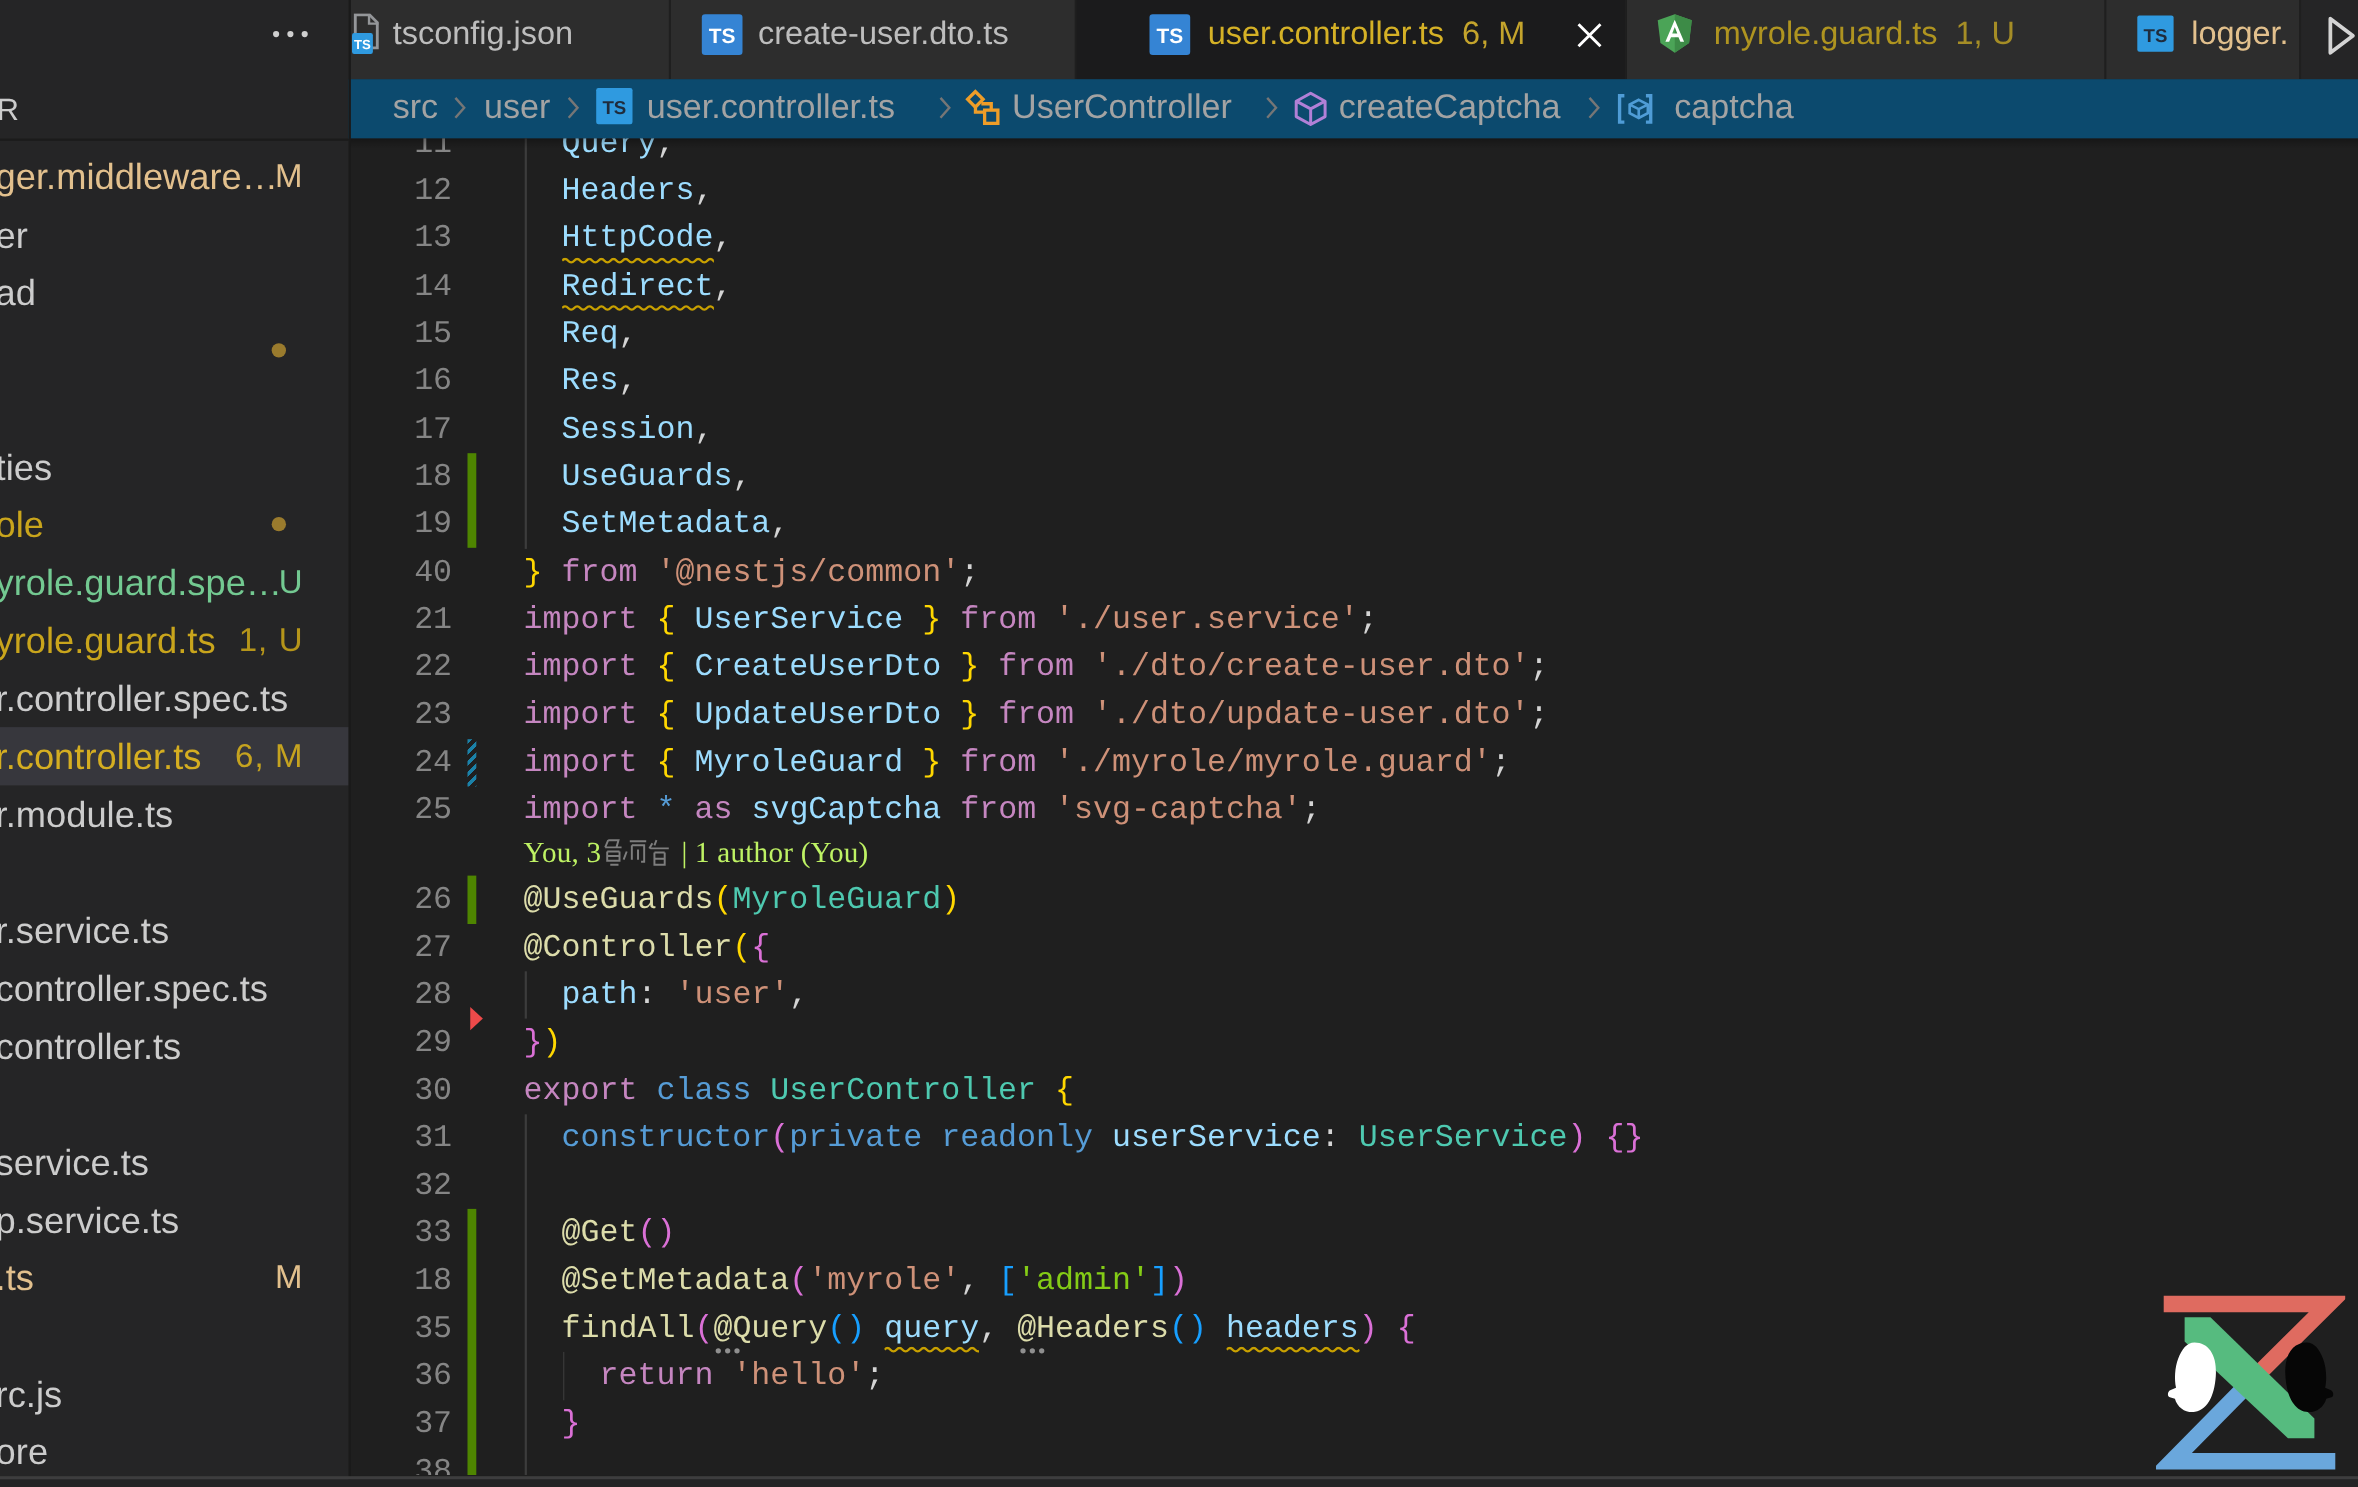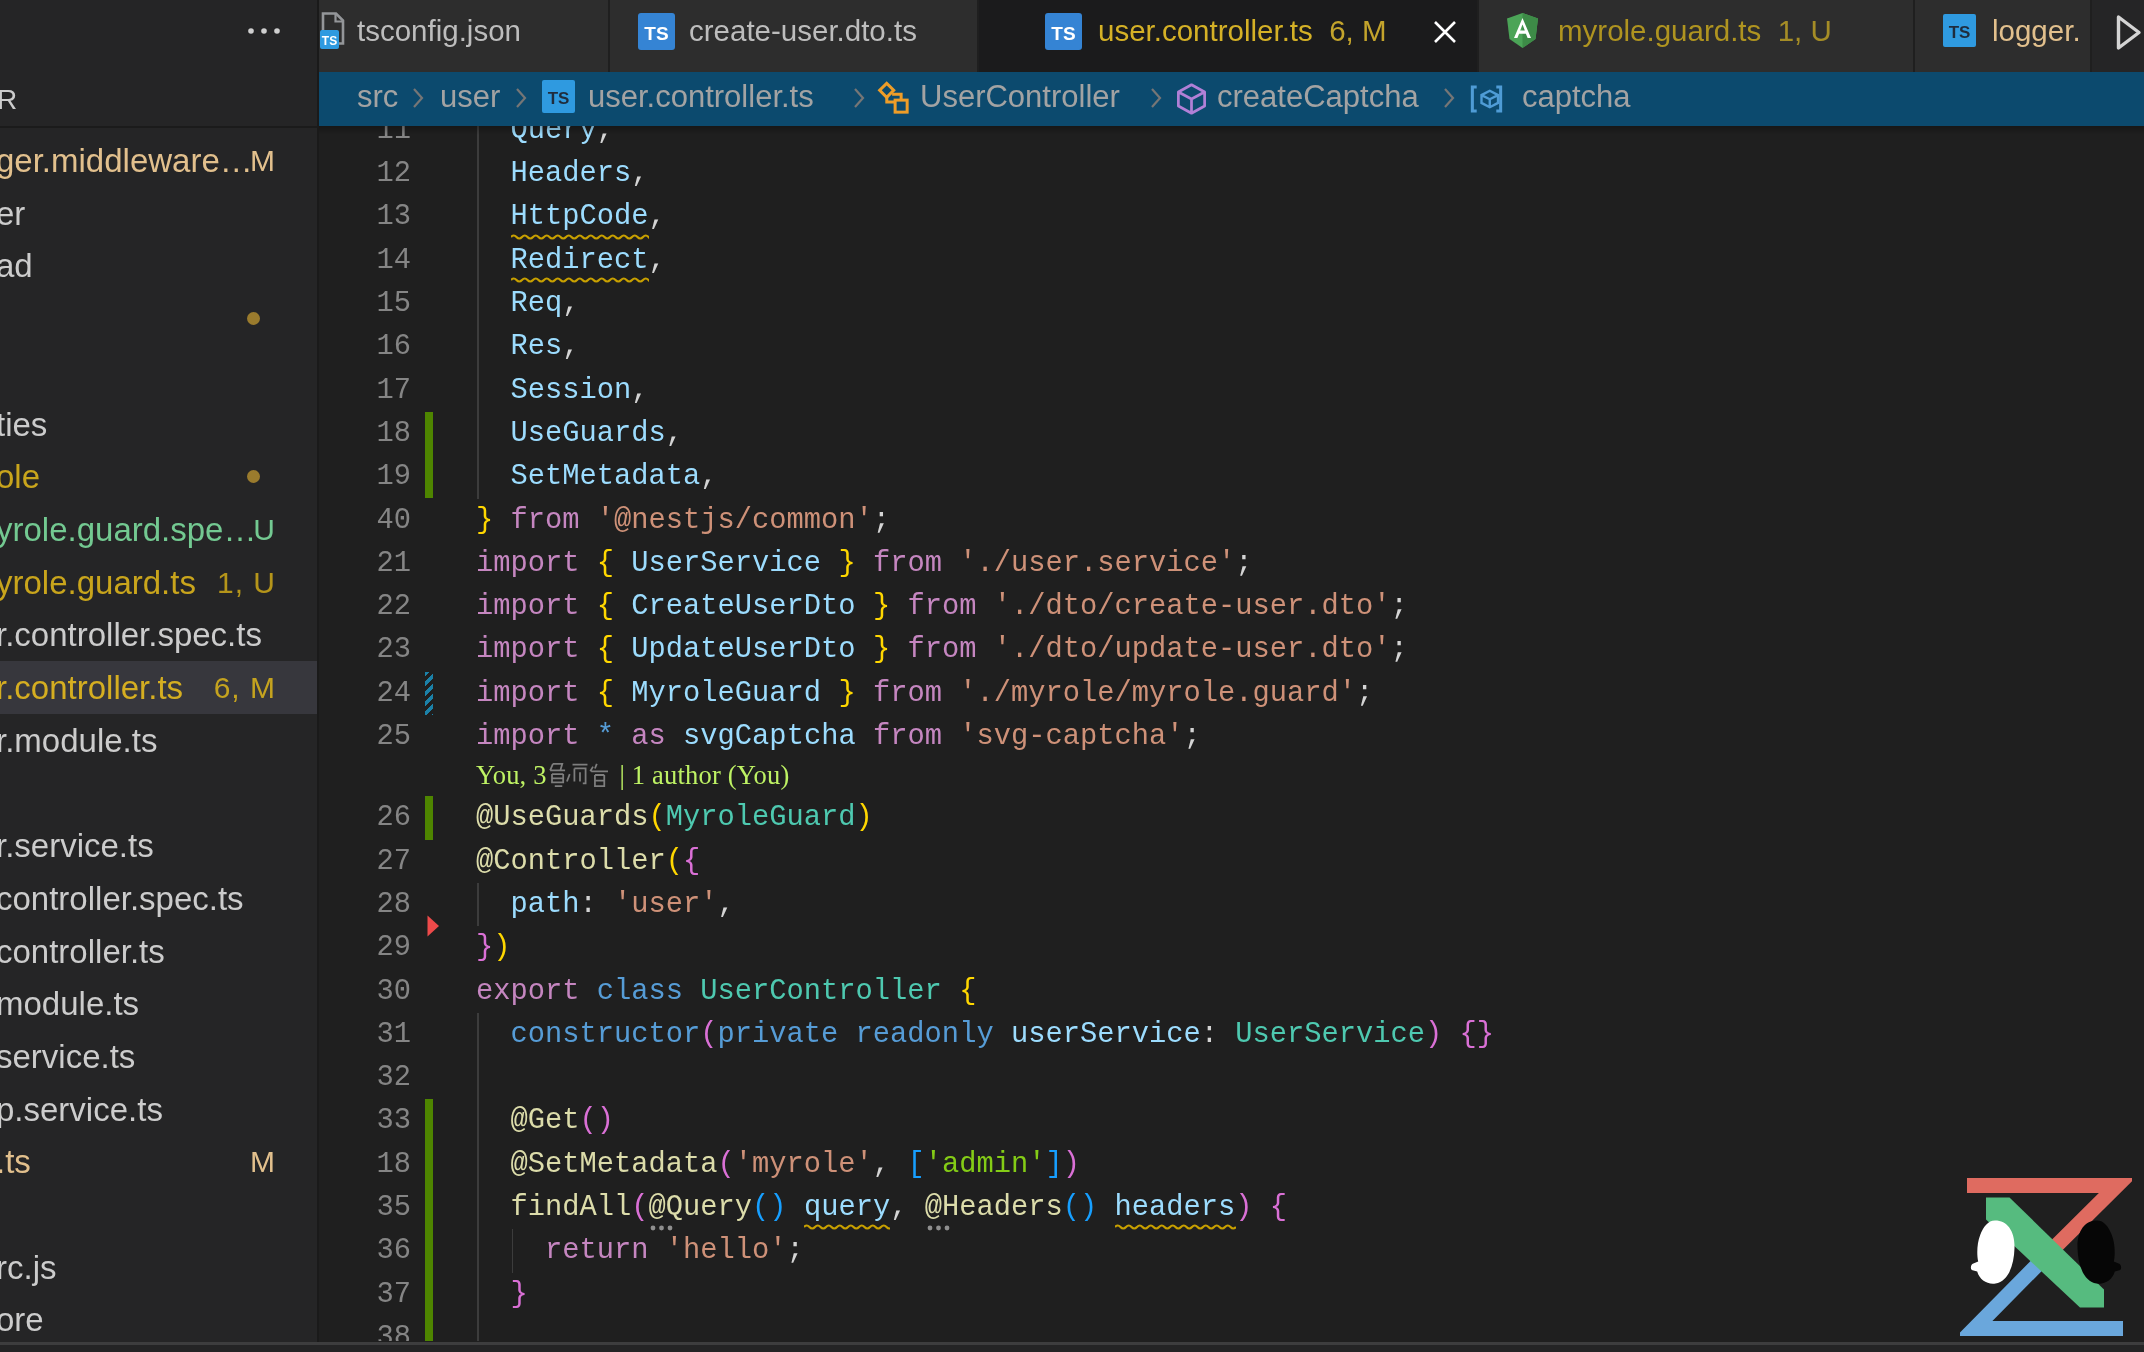--- a/index.html
+++ b/index.html
@@ -76,23 +76,20 @@
           <span class="ft" style="color:#cccccc">r.module.ts</span>
         </div>
         <div class="row" style="top:819.1px;">
           <span class="ft" style="color:#cccccc">r.service.ts</span>
         </div>
         <div class="row" style="top:871.8px;">
           <span class="ft" style="color:#cccccc">controller.spec.ts</span>
         </div>
         <div class="row" style="top:924.5px;">
           <span class="ft" style="color:#cccccc">controller.ts</span>
-        </div>
-        <div class="row" style="top:977.2px;">
-          <span class="ft" style="color:#cccccc">module.ts</span>
         </div>
         <div class="row" style="top:1029.9px;">
           <span class="ft" style="color:#cccccc">service.ts</span>
         </div>
         <div class="row" style="top:1082.5px;">
           <span class="ft" style="color:#cccccc">p.service.ts</span>
         </div>
         <div class="row" style="top:1135.2px;">
           <span class="ft" style="color:#e2c08d">.ts</span>
           <span class="bg" style="color:#e2c08d">M</span>

